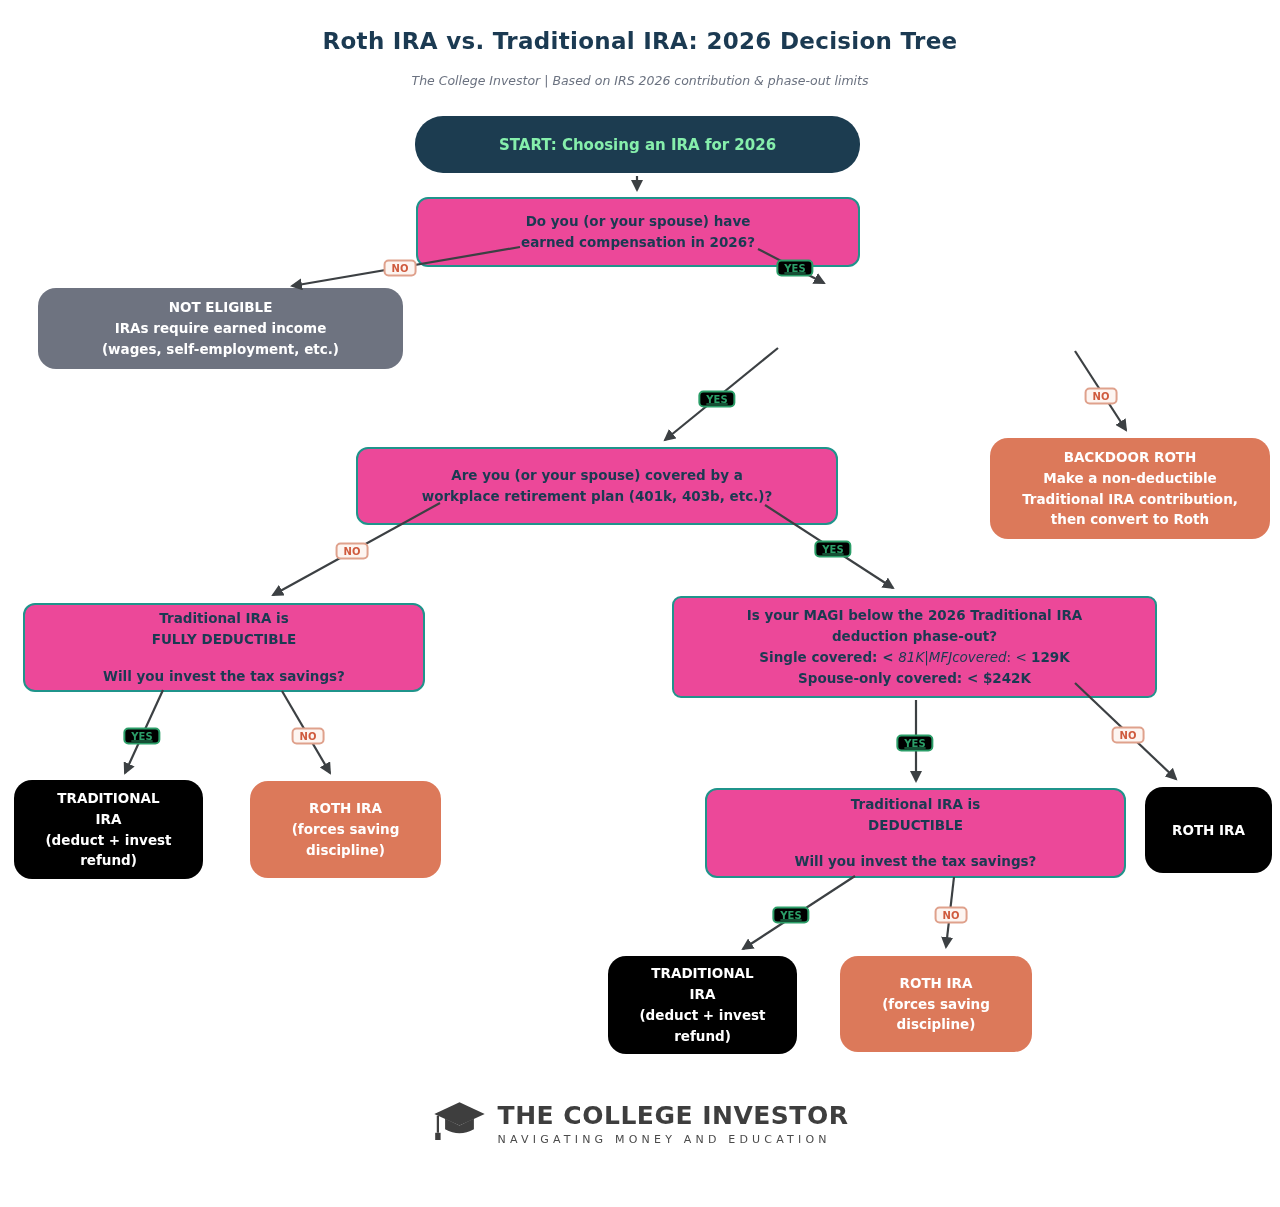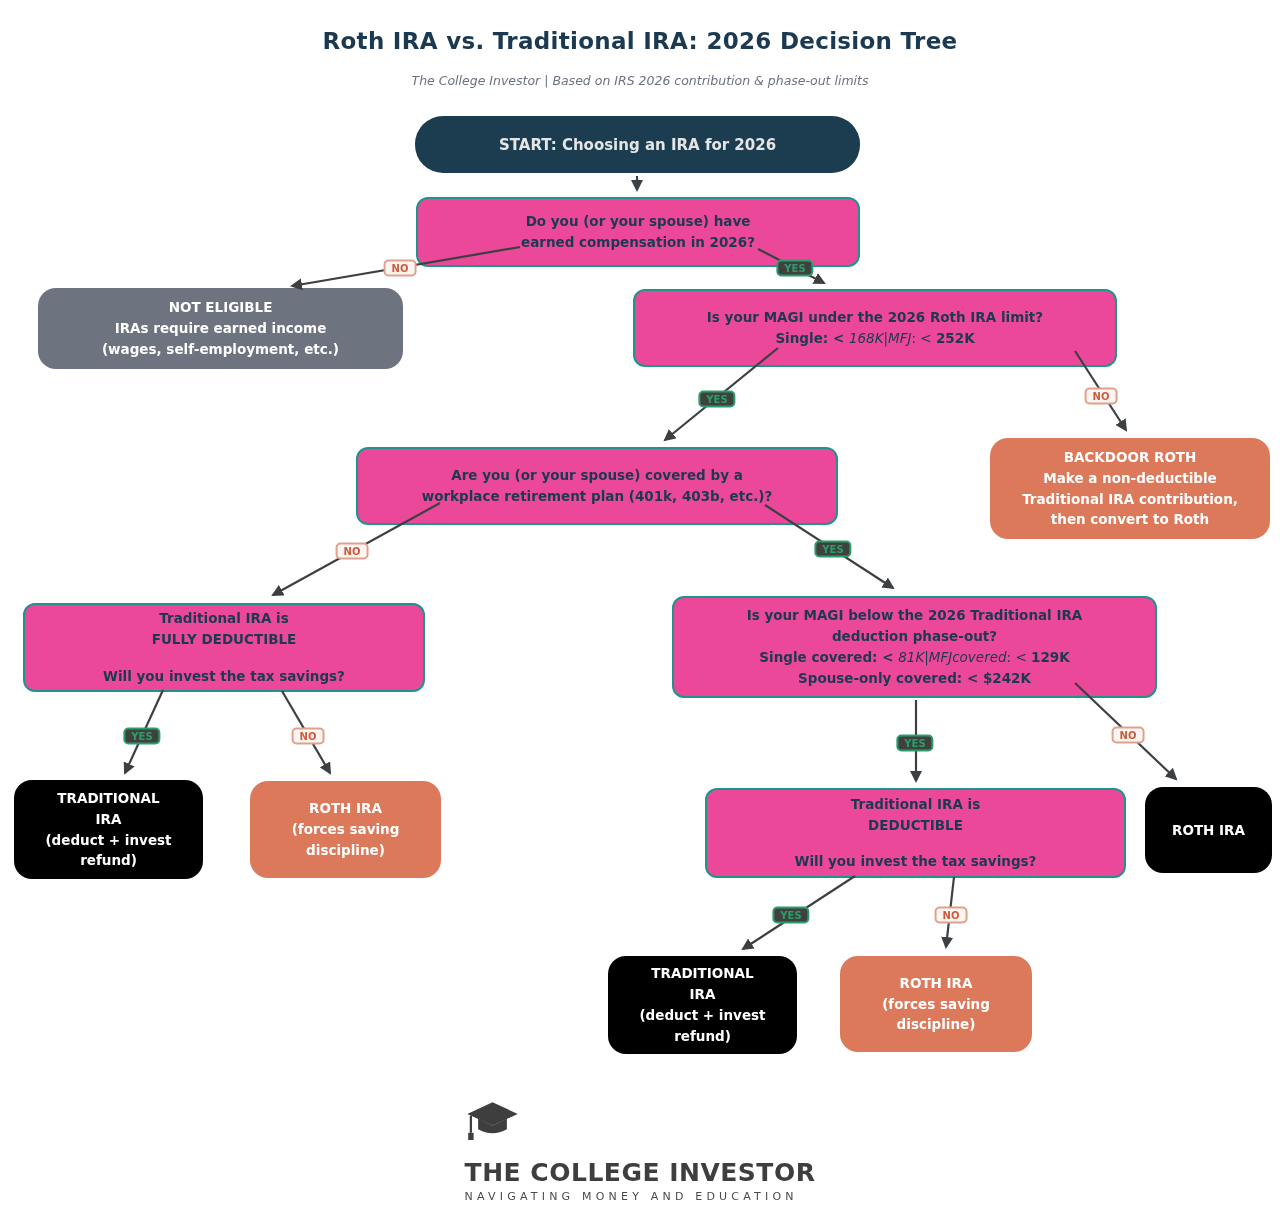--- a/index.html
+++ b/index.html
@@ -6,43 +6,43 @@
   body { background:#ffffff; font-family:"DejaVu Sans","Liberation Sans",sans-serif; }
   .canvas { position:relative; width:1280px; height:1207px; background:#ffffff; overflow:hidden; margin:0 auto; }
 
   .title { position:absolute; left:0; top:28px; width:1280px; text-align:center;
            font-size:23px; font-weight:bold; color:#1b3a52; letter-spacing:0.3px; }
   .subtitle { position:absolute; left:0; top:73px; width:1280px; text-align:center;
               font-style:italic; font-size:12.5px; color:#6b7280; }
 
   .node { position:absolute; display:flex; flex-direction:column; justify-content:center;
           align-items:center; text-align:center; z-index:1; padding:6px 10px; }
-  .start { background:#1c3c50; border-radius:28px; color:#e5e5e5; font-weight:bold; font-size:15px; }
+  .start { background:#1c3c50; border-radius:28px; color:#86efac; font-weight:bold; font-size:15px; }
   .decision { background:#ec4899; border:2.5px solid #1f948b; border-radius:12px;
               color:#1b3a52; font-weight:bold; font-size:13.5px; line-height:1.55; }
   .solid { border-radius:18px; color:#ffffff; font-weight:bold; font-size:13.5px; line-height:1.55; }
   .gray  { background:#6e7380; }
   .orange{ background:#dc795a; }
   .green { background:#000000; }
 
   .mi { font-style:italic; font-weight:400; }
   .mn { font-weight:400; }
   .gap { margin-top:16px; }
 
   .arrows { position:absolute; left:0; top:0; width:1280px; height:1207px; z-index:2; pointer-events:none; }
   .arrows line { stroke:#3c4043; stroke-width:2.2; }
 
   .elabel { position:absolute; transform:translate(-50%,-50%); z-index:3;
             font-size:10px; font-weight:bold; padding:1px 6px; border-radius:5px;
             border:2px solid; white-space:nowrap; }
-  .yes { color:#2b9e68; border-color:#2b9e68; background:#404040; }
+  .yes { color:#2b9e68; border-color:#2b9e68; background:#000000;text-decoration:underline; }
   .no  { color:#cf5a3d; border-color:#dfa18c; background:#fdf5f1; }
 
   .footer { position:absolute; left:50%; top:1098px; transform:translateX(-50%);
-            display:flex; align-items:flex-start; gap:12px;flex-direction:column; }
+            display:flex; align-items:flex-end; gap:12px; }
   .brand { font-size:25px; font-weight:bold; color:#3e3e3e; letter-spacing:0.5px; white-space:nowrap; }
   .tagline { font-size:11px; color:#4a4a4a; letter-spacing:4.2px; margin-top:3px; white-space:nowrap; }
 </style>
 </head>
 <body>
 
 <div class="canvas">
 
   <div class="title">Roth IRA vs. Traditional IRA: 2026 Decision Tree</div>
   <div class="subtitle">The College Investor  |  Based on IRS 2026 contribution &amp; phase-out limits</div>
@@ -55,44 +55,40 @@
     <div>Do you (or your spouse) have</div>
     <div>earned compensation in 2026?</div>
   </div>
 
   <div class="node solid gray" style="left:38px;top:288px;width:365px;height:81px;">
     <div>NOT ELIGIBLE</div>
     <div>IRAs require earned income</div>
     <div>(wages, self-employment, etc.)</div>
   </div>
 
-  <div class="node decision" style="left:633px;top:289px;width:484px;height:78px;">
-    <div>Is your MAGI under the 2026 Roth IRA limit?</div>
-    <div><span>Single: &lt; </span><span class="mi">168K|MFJ</span><span class="mn">: &lt; </span><span>252K</span></div>
-  </div>
 
   <div class="node decision" style="left:356px;top:447px;width:482px;height:78px;">
     <div>Are you (or your spouse) covered by a</div>
     <div>workplace retirement plan (401k, 403b, etc.)?</div>
   </div>
 
   <div class="node solid orange" style="left:990px;top:438px;width:280px;height:101px;">
     <div>BACKDOOR ROTH</div>
     <div>Make a non-deductible</div>
     <div>Traditional IRA contribution,</div>
     <div>then convert to Roth</div>
   </div>
 
   <div class="node decision" style="left:23px;top:603px;width:402px;height:89px;">
     <div>Traditional IRA is</div>
     <div>FULLY DEDUCTIBLE</div>
     <div class="gap">Will you invest the tax savings?</div>
   </div>
 
-  <div class="node decision" style="left:672px;top:596px;width:485px;height:102px;">
+  <div class="node decision" style="left:672px;top:596px;width:485px;height:102px;border-radius:9px;">
     <div>Is your MAGI below the 2026 Traditional IRA</div>
     <div>deduction phase-out?</div>
     <div><span>Single covered: &lt; </span><span class="mi">81K|MFJcovered</span><span class="mn">: &lt; </span><span>129K</span></div>
     <div>Spouse-only covered: &lt; $242K</div>
   </div>
 
   <div class="node solid green" style="left:14px;top:780px;width:189px;height:99px;">
     <div>TRADITIONAL</div>
     <div>IRA</div>
     <div>(deduct + invest</div>

